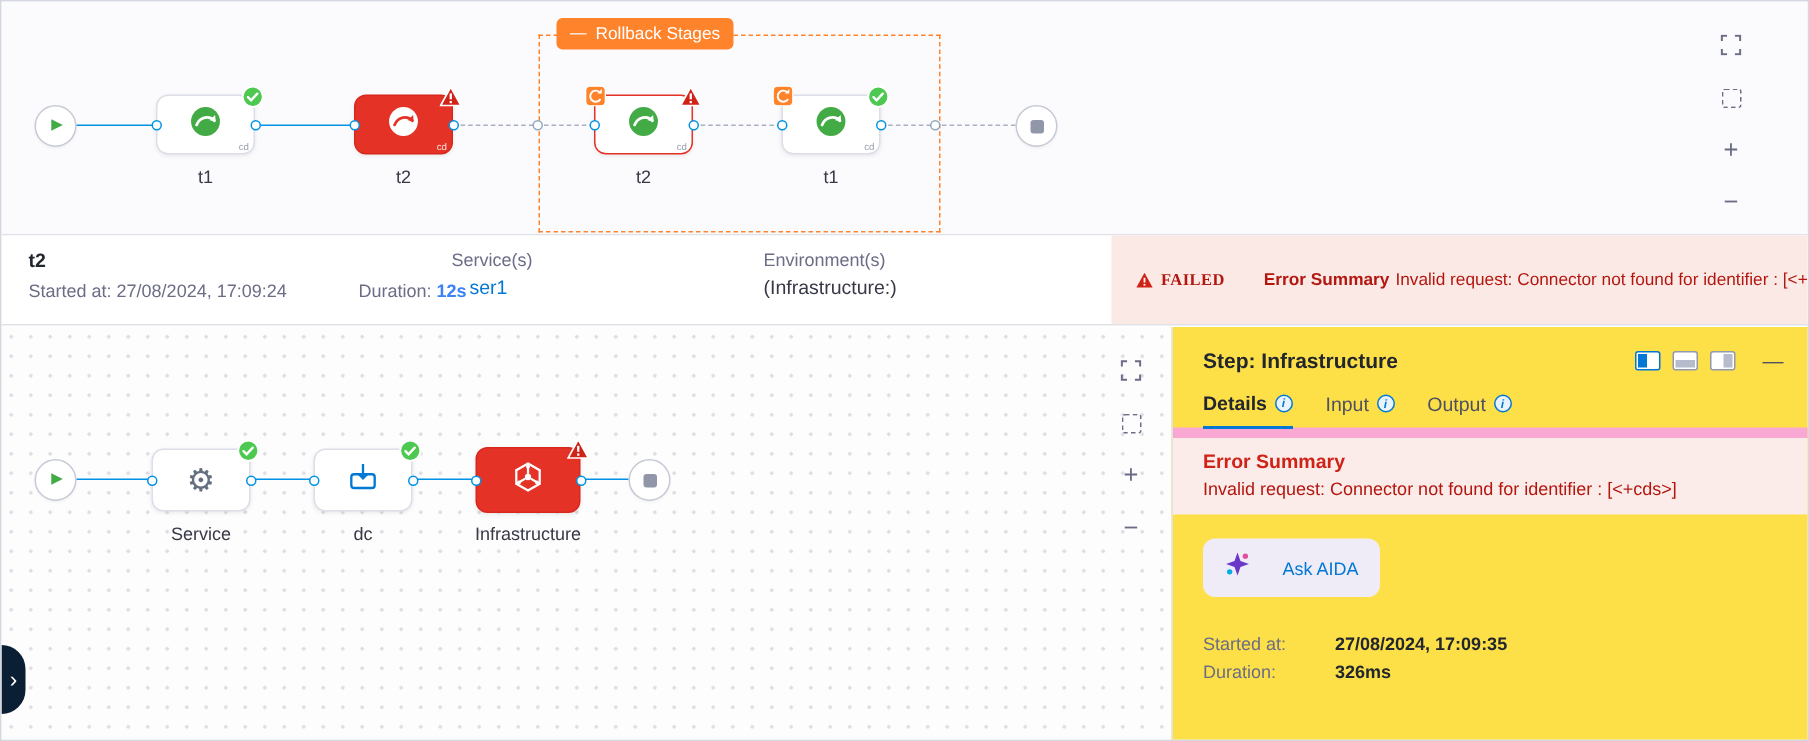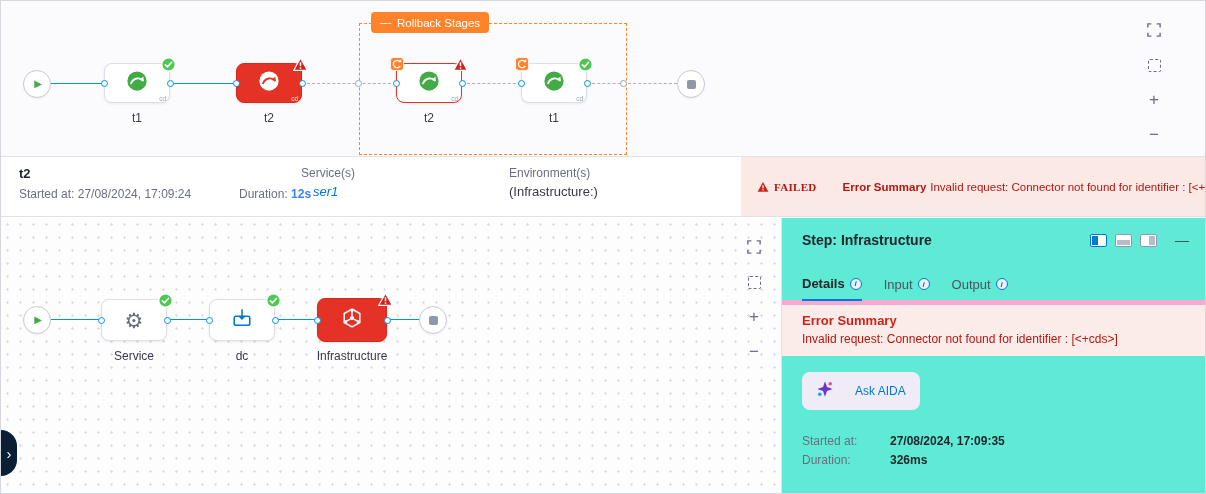--- a/index.html
+++ b/index.html
@@ -34,51 +34,51 @@
   .ctl-btn { width:22px; height:22px; display:flex; align-items:center; justify-content:center; color:#6b6d85; font-size:17px; cursor:pointer; background:transparent; border:none; }
   .marquee { width:13px; height:13px; border:1.4px dashed #6b6d85; border-radius:2px; display:inline-block; }
 
   
   .stage-bar { position:absolute; left:0; top:156px; width:1206px; height:60px; background:#fff; border-bottom:1px solid #e0e2e8; }
   .sb-title { position:absolute; left:18px; top:9px; font-size:13px; font-weight:bold; color:#22262e; }
   .sb-started { position:absolute; left:18px; top:30px; font-size:12px; color:#6b6d85; }
   .sb-duration { position:absolute; left:238px; top:30px; font-size:12px; color:#6b6d85; }
   .sb-duration b { color:#3b82f6; }
   .sb-block-label { position:absolute; font-size:12px; color:#6b6d85; }
-  .sb-service-val { position:absolute; left:312px; top:27px; font-size:13px; color:#0278d5; cursor:pointer;font-style:italic; }
+  .sb-service-val { position:absolute; left:312px; top:27px; font-size:13px; color:#0278d5; cursor:pointer; }
   .sb-env-val { position:absolute; left:508px; top:27px; font-size:13px; color:#383946; }
   .sb-fail { position:absolute; left:740px; top:0; width:466px; height:100%; background:#fbe9e6; display:flex; align-items:center; }
   .fail-badge { display:flex; align-items:center; gap:5px; margin-left:16px; font-size:11px; font-weight:bold; color:#b41710; letter-spacing:.3px;font-family:Liberation Serif, serif; }
   .fail-text { margin-left:26px; font-size:11.5px; color:#b41710; white-space:nowrap; overflow:hidden; }
   .fail-text b { margin-right:4px; }
 
   
   .bottom { position:absolute; left:0; top:217px; width:1206px; height:277px; }
   .canvas { position:absolute; left:0; top:0; width:780px; height:277px; background-color:#fdfdfe;
             background-image:radial-gradient(circle, #dddde3 1px, transparent 1.2px); background-size:13px 13px; }
   .step-card { position:absolute; width:66px; height:42px; background:#fff; border:1px solid #dcdee8; border-radius:8px; box-shadow:0 1px 3px rgba(0,0,0,.08); display:flex; align-items:center; justify-content:center; }
   .step-card.failed { background:#e43326; border-color:#d8281c; }
   .gear-glyph { font-size:21px; color:#64707f; line-height:1; }
   .graph-controls.canvas-side { right:16px; top:18px; }
   .edge-toggle { position:absolute; left:0; top:212px; width:16px; height:46px; background:#0a1f33; border-radius:0 23px 23px 0; color:#fff; display:flex; align-items:center; justify-content:center; font-size:15px; cursor:pointer; z-index:5; }
 
   
-  .step-panel { position:absolute; left:780px; top:0; width:426px; height:277px; background:#5eead4; border-left:1px solid #e0e2e8; }
+  .step-panel { position:absolute; left:780px; top:0; width:426px; height:277px; background:#fde047; border-left:1px solid #e0e2e8; }
   .sp-header { display:flex; align-items:center; justify-content:space-between; padding:14px 18px 0 20px; }
   .sp-title { font-size:14px; font-weight:bold; color:#22262e; }
   .sp-header-icons { display:flex; align-items:center; gap:8px; }
   .layout-ico { width:17px; height:13px; border-radius:2px; border:1px solid #9298ad; position:relative; cursor:pointer; background:#fff; }
   .layout-ico.active { border-color:#0278d5; }
   .layout-ico .fill { position:absolute; background:#b6bccb; }
   .layout-ico.active .fill { background:#0278d5; }
   .li-left { left:1px; top:1px; bottom:1px; width:6px; }
   .li-bottom { left:1px; right:1px; bottom:1px; height:5px; }
   .li-right { right:1px; top:1px; bottom:1px; width:6px; }
   .sp-min { font-size:14px; color:#4f5162; margin-left:10px; cursor:pointer; }
-  .sp-tabs { display:flex; gap:22px; padding:0 20px; margin-top:28px; border-bottom:5px solid #f9a8d4;align-items:center; }
+  .sp-tabs { display:flex; gap:22px; padding:0 20px; margin-top:13px; border-bottom:7px solid #f9a8d4;align-items:center; }
   .sp-tab { display:flex; align-items:center; padding-bottom:8px; font-size:13px; color:#4f5162; cursor:pointer; }
   .sp-tab.active { font-weight:bold; color:#22262e; border-bottom:2px solid #0278d5; margin-bottom:-1px; }
   .info { width:12px; height:12px; border-radius:50%; background:#e8f3fc; border:1px solid #0278d5; color:#0278d5; font-size:8px; font-weight:bold; font-style:italic; display:inline-flex; align-items:center; justify-content:center; margin-left:5px; cursor:pointer; }
   .sp-error { background:#fcece9; padding:8px 20px 10px; }
   .sp-error-title { font-size:13px; font-weight:bold; color:#cf2318; }
   .sp-error-msg { font-size:12px; color:#b41710; margin-top:4px; white-space:nowrap; overflow:hidden; }
   .aida-card { display:inline-flex; align-items:center; gap:9px; margin:16px 0 0 20px; background:#efecf8; border-radius:8px; padding:8px 14px; }
   .aida-text { font-size:13px; color:#2d2f3c; }
   .aida-link { font-size:12px; color:#0278d5; margin-left:12px; cursor:pointer; }
   .sp-fields { margin:24px 0 0 20px; }

